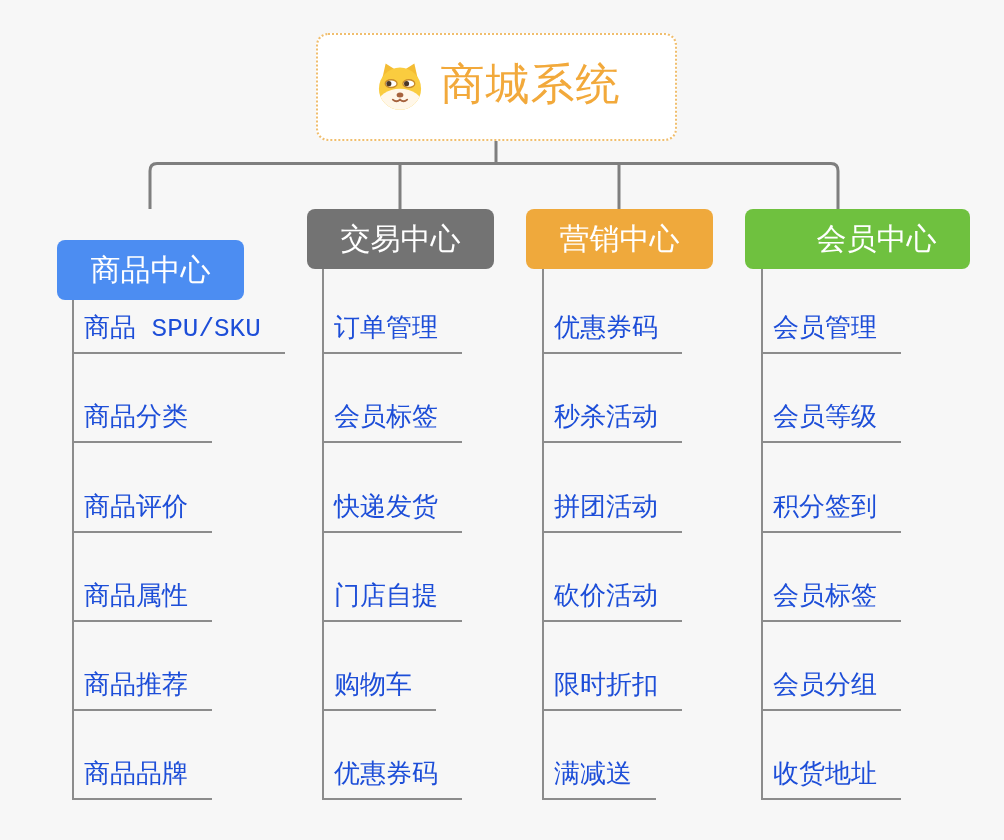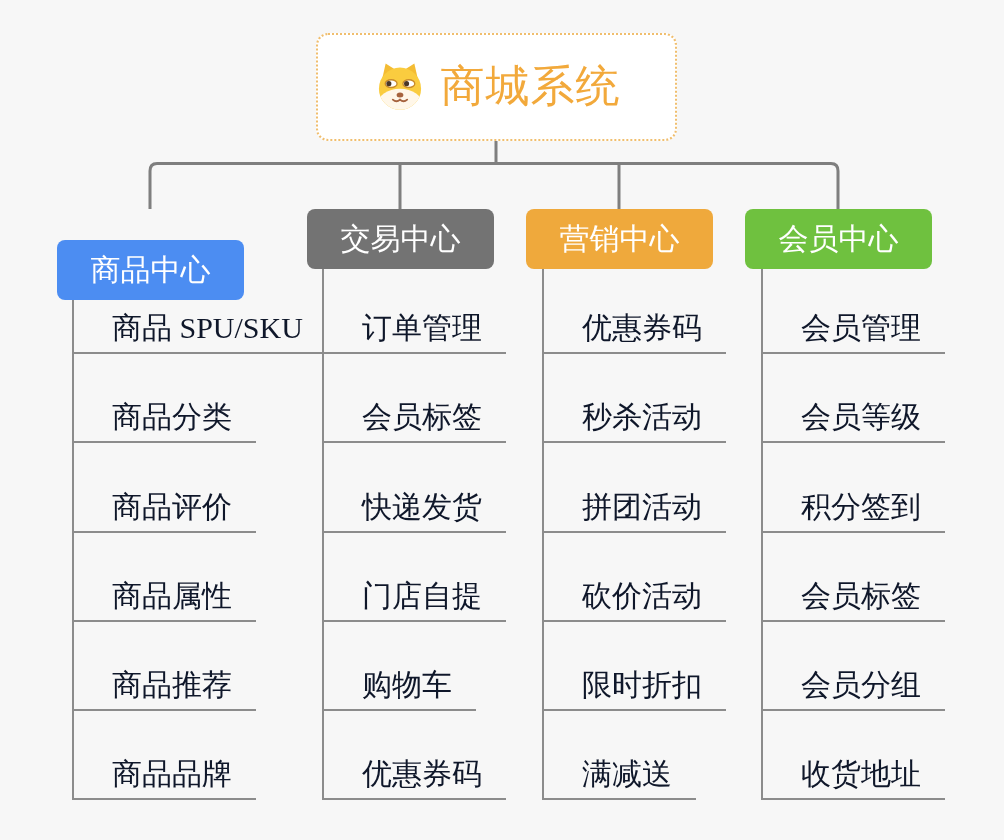--- a/index.html
+++ b/index.html
@@ -1,21 +1,21 @@
 <!DOCTYPE html>
 <html><head>
 <meta charset="utf-8">
 <style>
   html, body { margin: 0; padding: 0; background: #F7F7F7; }
   .canvas {
     position: relative;
     width: 1004px;
     height: 840px;
     background: #F7F7F7;
-    font-family: Liberation Serif, serif;
+    font-family: Liberation Mono, monospace;
     overflow: hidden;
   }
 
   
   .root-node {
     position: absolute;
     left: 316px; top: 33px;
     width: 361px; height: 108px;
     background: #FFFFFF;
     border: 2px dotted #F0BE6E;
@@ -67,24 +67,24 @@
   }
   .s0 { left: 72px; } .s1 { left: 322px; } .s2 { left: 542px; } .s3 { left: 761px; }
 
   
   .leaf {
     position: absolute;
     height: 54px;
     box-sizing: border-box;
     display: flex;
     align-items: flex-end;
-    padding: 0 24px 8px 40px;
+    padding: 0 24px 8px 12px;
     border-bottom: 2px solid #8C8C8C;
-    font-size: 30px;
-    color: #0f172a;
+    font-size: 26px;
+    color: #1d4ed8;
     white-space: nowrap;
     line-height: 1.1;
   }
   .c0 { left: 72px; } .c1 { left: 322px; } .c2 { left: 542px; } .c3 { left: 761px; text-align: center; }
   .r0 { top: 300px; } .r1 { top: 389px; } .r2 { top: 479px; }
   .r3 { top: 568px; } .r4 { top: 657px; } .r5 { top: 746px; }
 </style>
 </head>
 <body>
 
@@ -140,21 +140,21 @@
 
   <div class="branch-box b2" style="background-color: rgb(239, 169, 60);">营销中心</div>
   <div class="spine s2"></div>
   <div class="leaf c2 r0">优惠券码</div>
   <div class="leaf c2 r1">秒杀活动</div>
   <div class="leaf c2 r2">拼团活动</div>
   <div class="leaf c2 r3">砍价活动</div>
   <div class="leaf c2 r4">限时折扣</div>
   <div class="leaf c2 r5">满减送</div>
 
-  <div class="branch-box b3" style="background-color: rgb(111, 193, 63);">会员中心</div>
+  <div class="branch-box b3" style="background-color: rgb(111, 193, 63); padding-left: 38px;">会员中心</div>
   <div class="spine s3"></div>
   <div class="leaf c3 r0">会员管理</div>
   <div class="leaf c3 r1">会员等级</div>
   <div class="leaf c3 r2">积分签到</div>
   <div class="leaf c3 r3">会员标签</div>
   <div class="leaf c3 r4">会员分组</div>
   <div class="leaf c3 r5">收货地址</div>
 
 </div>
 

